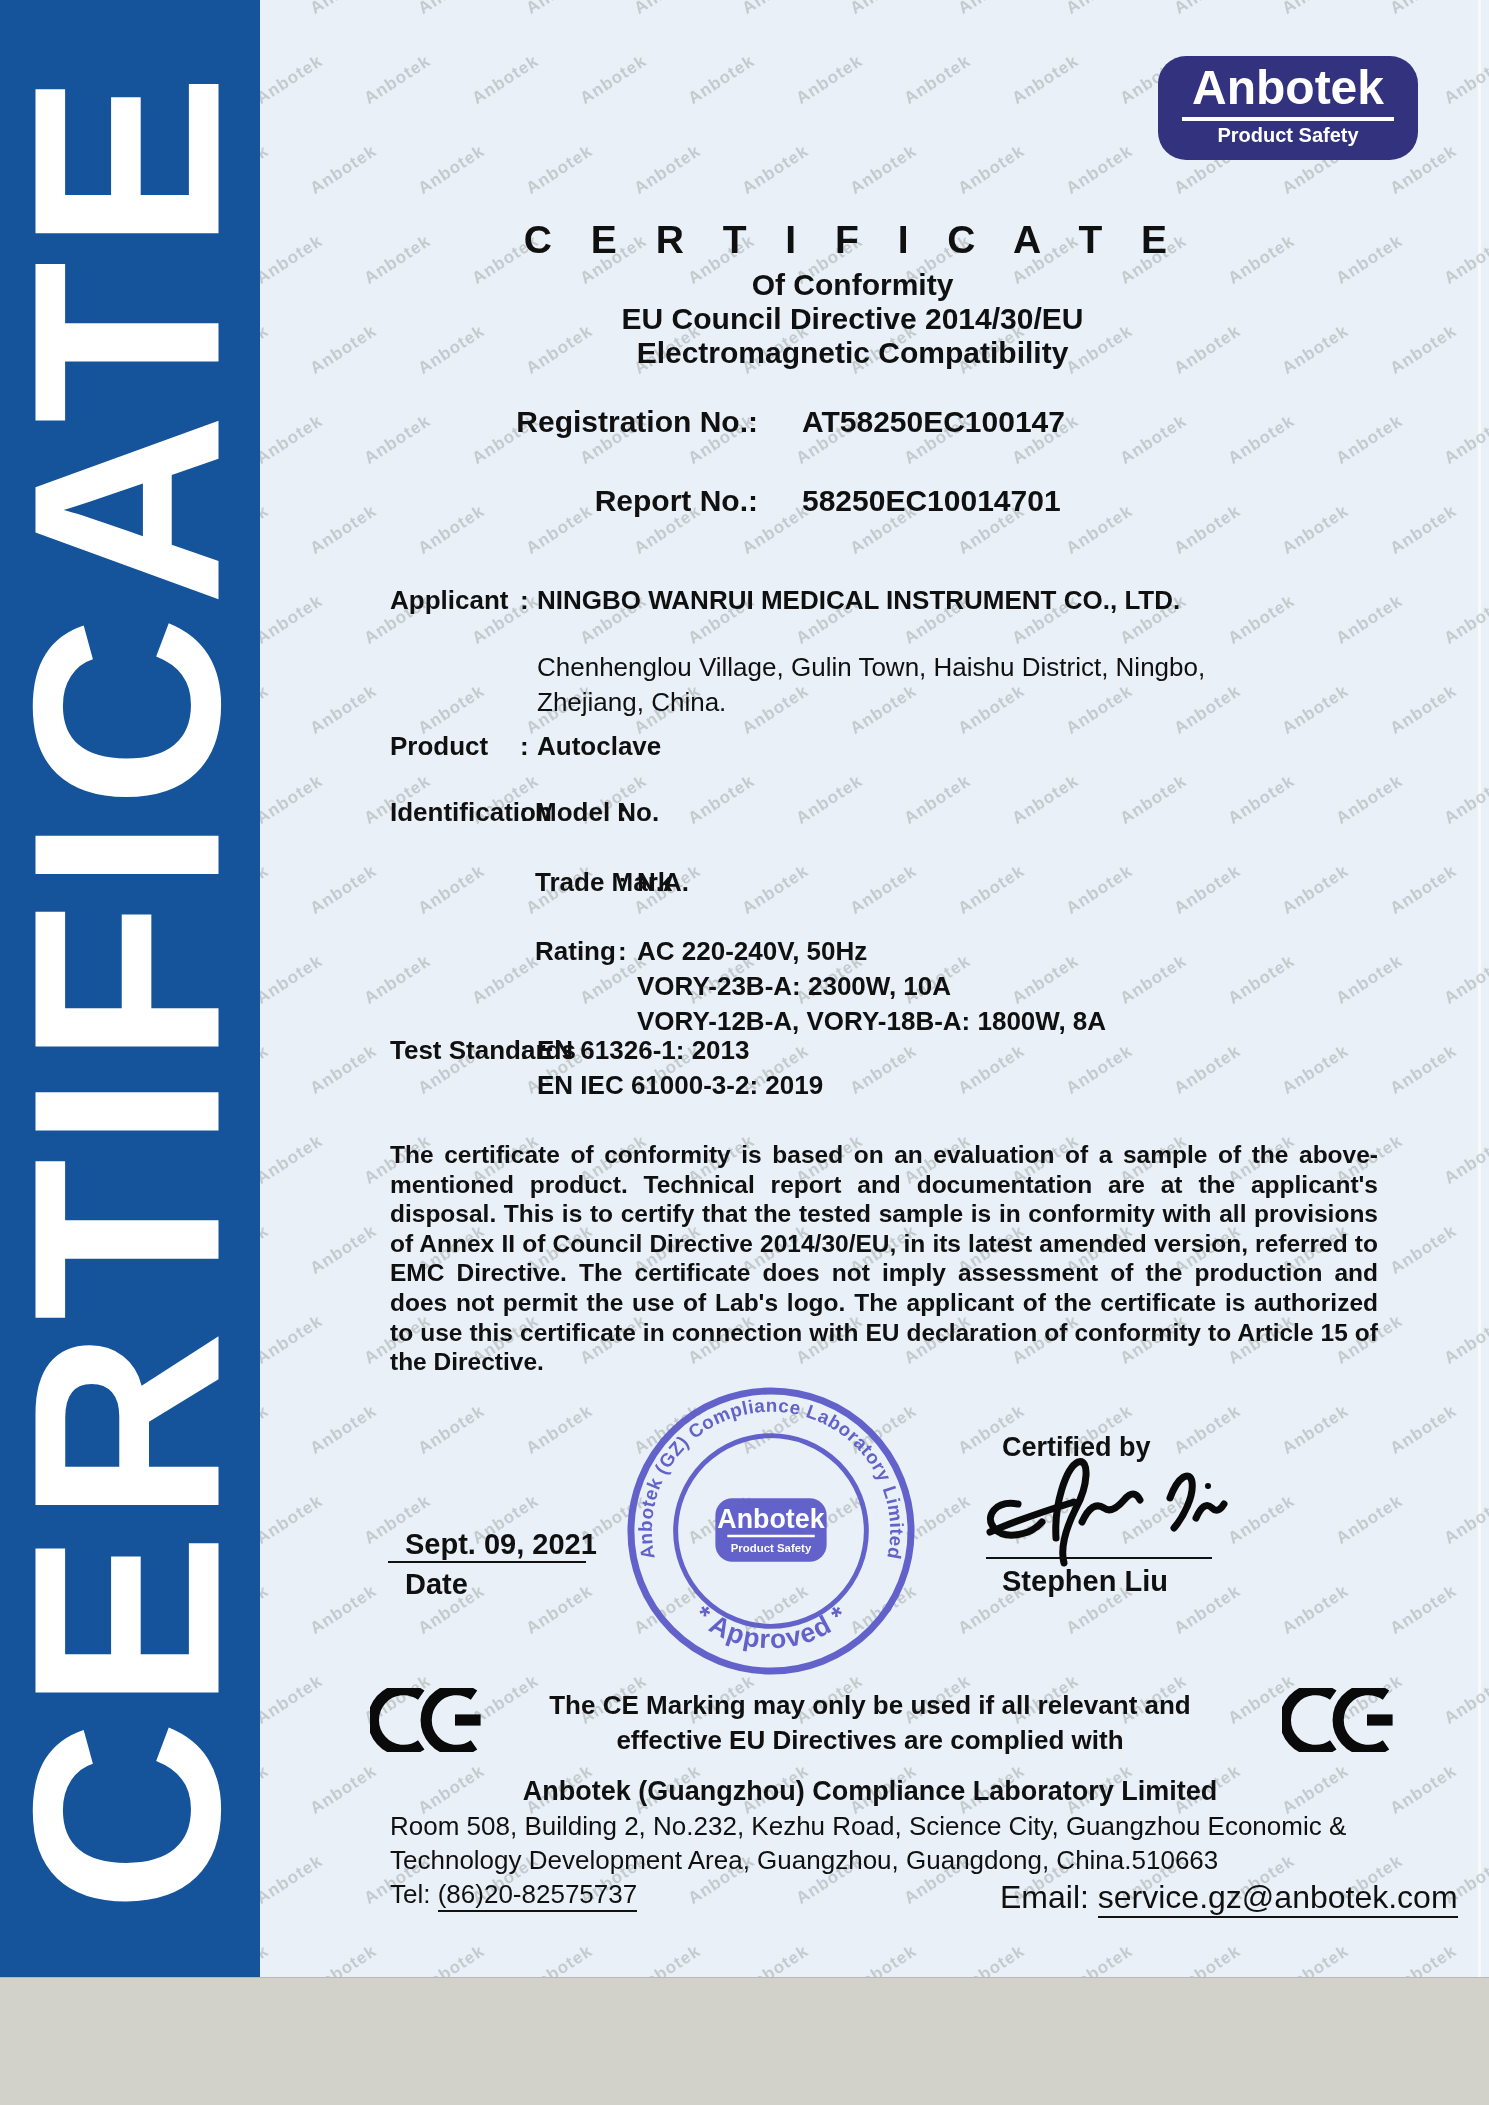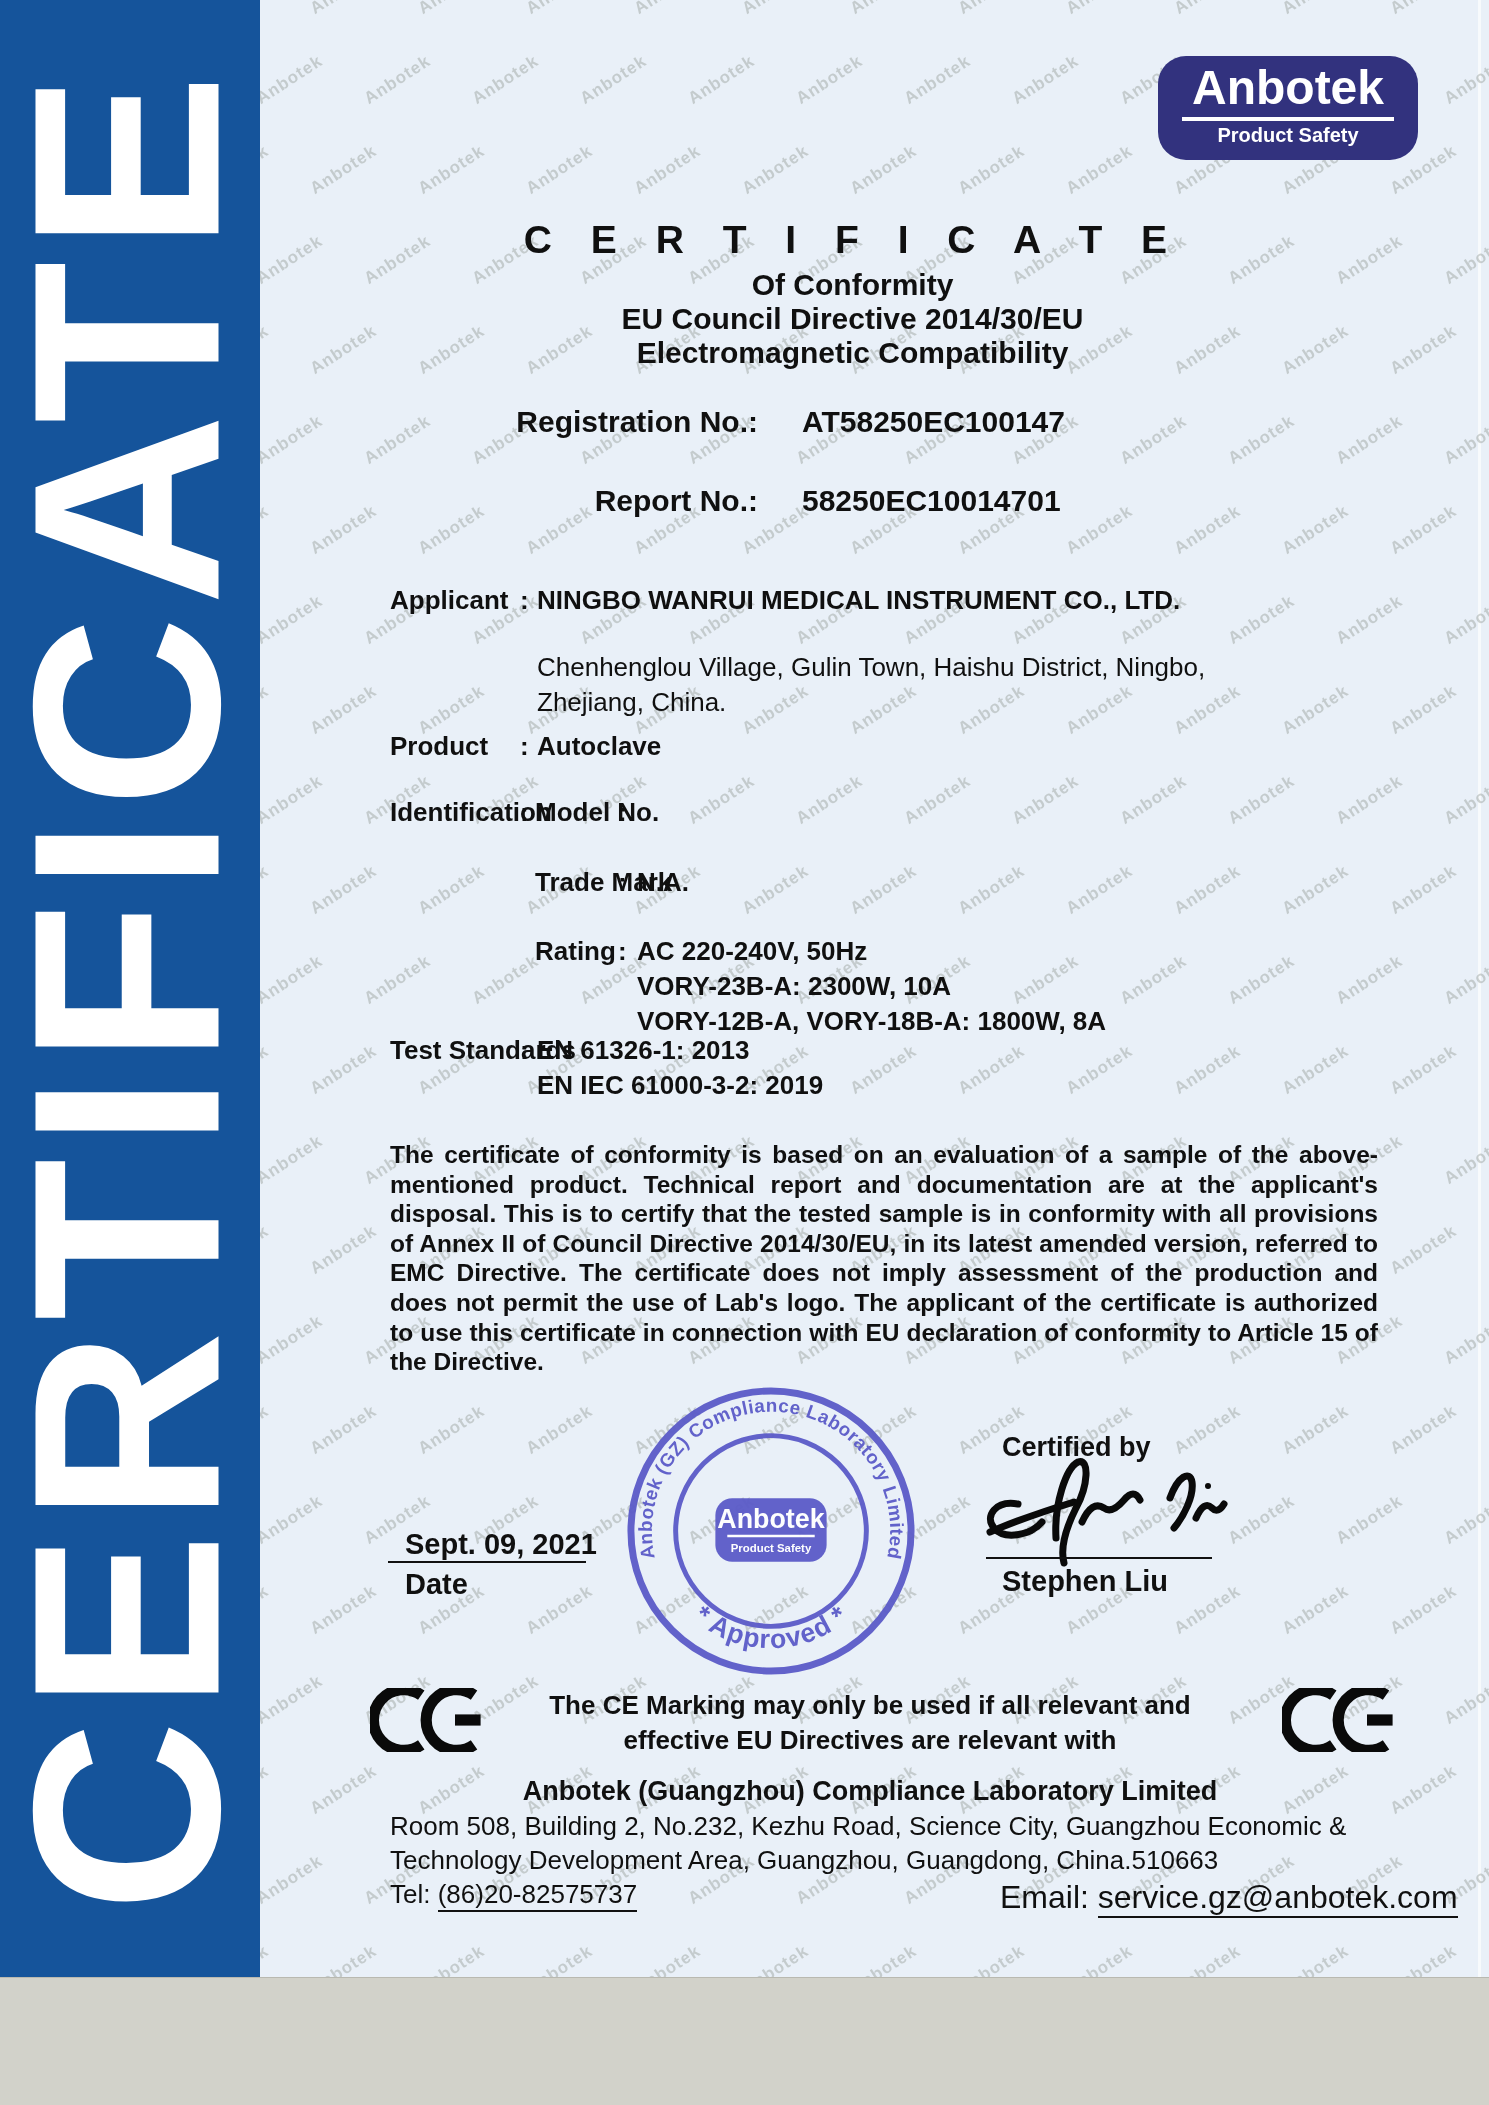--- a/index.html
+++ b/index.html
@@ -484,21 +484,21 @@
 
       <svg class="ce-mark ce-left" width="122" height="64" viewBox="0 0 152 80">
         <g fill="none" stroke="#0a0a0a" stroke-width="14">
           <path d="M 63.8,8.9 A 38,38 0 1 0 63.8,71.1"></path>
           <path d="M 129.8,8.9 A 38,38 0 1 0 129.8,71.1"></path>
           <path d="M 106,40 L 138,40"></path>
         </g>
       </svg>
       <div class="ce-note">
         <div>The CE Marking may only be used if all relevant and</div>
-        <div>effective EU Directives are relevant with</div>
+        <div>effective EU Directives are complied with</div>
       </div>
       <svg class="ce-mark ce-right" width="122" height="64" viewBox="0 0 152 80">
         <g fill="none" stroke="#0a0a0a" stroke-width="14">
           <path d="M 63.8,8.9 A 38,38 0 1 0 63.8,71.1"></path>
           <path d="M 129.8,8.9 A 38,38 0 1 0 129.8,71.1"></path>
           <path d="M 106,40 L 138,40"></path>
         </g>
       </svg>
 
       <div class="footer-company">Anbotek (Guangzhou) Compliance Laboratory Limited</div>

